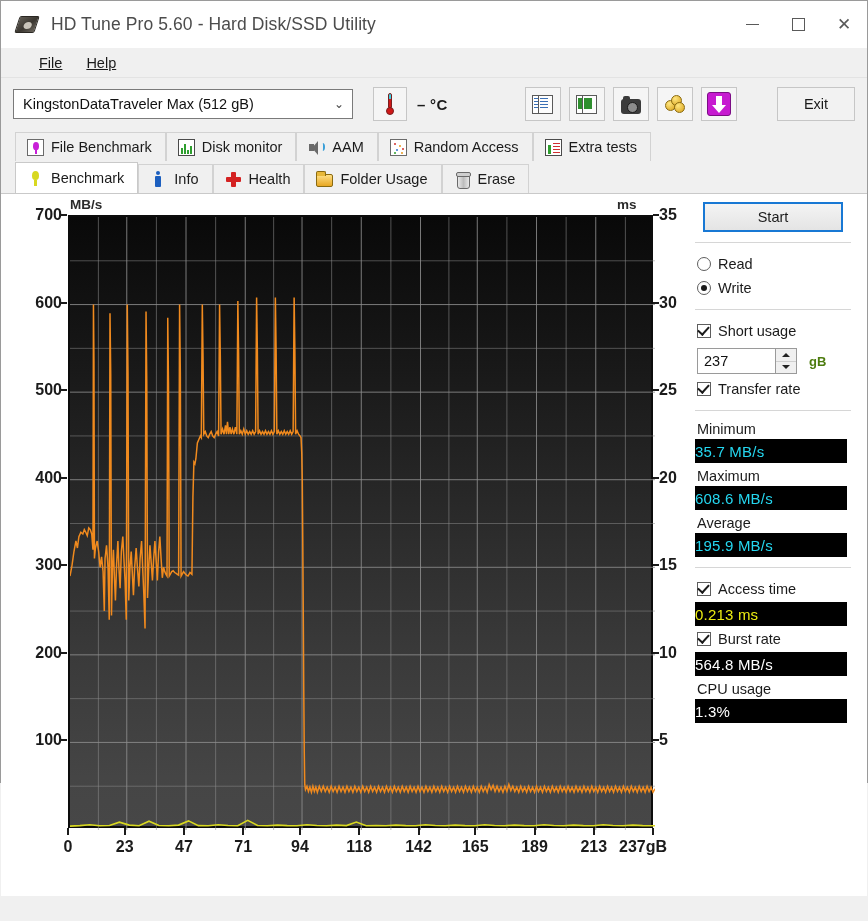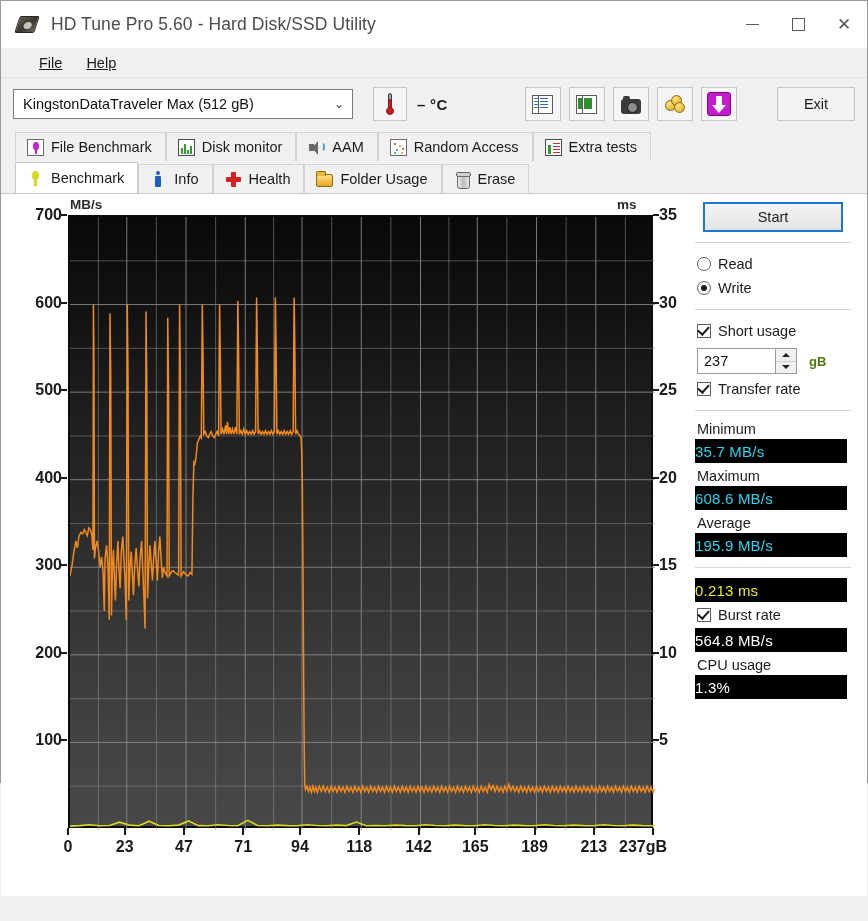--- a/index.html
+++ b/index.html
@@ -587,20 +587,24 @@
         <span class="cyan">608.6 MB/s</span>
       </div>
 
       <div class="stat-label">Average</div>
       <div class="stat-val">
         <span class="cyan">195.9 MB/s</span>
       </div>
 
       <div class="sep"></div>
 
+      <div class="check-row">
+        <span class="cbox on"></span>
+        <span>Access time</span>
+      </div>
       <div class="stat-val">
         <span class="yellow">0.213 ms</span>
       </div>
 
       <div class="check-row">
         <span class="cbox on"></span>
         <span>Burst rate</span>
       </div>
       <div class="stat-val">
         <span class="white">564.8 MB/s</span>

